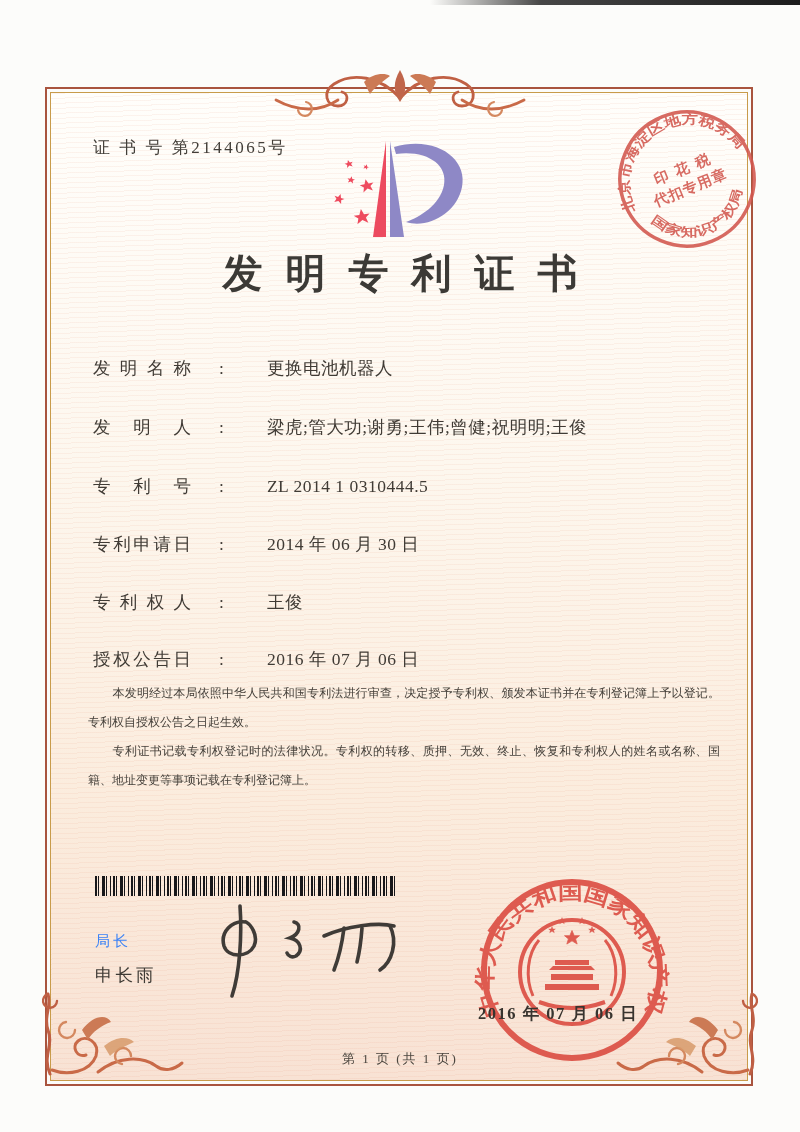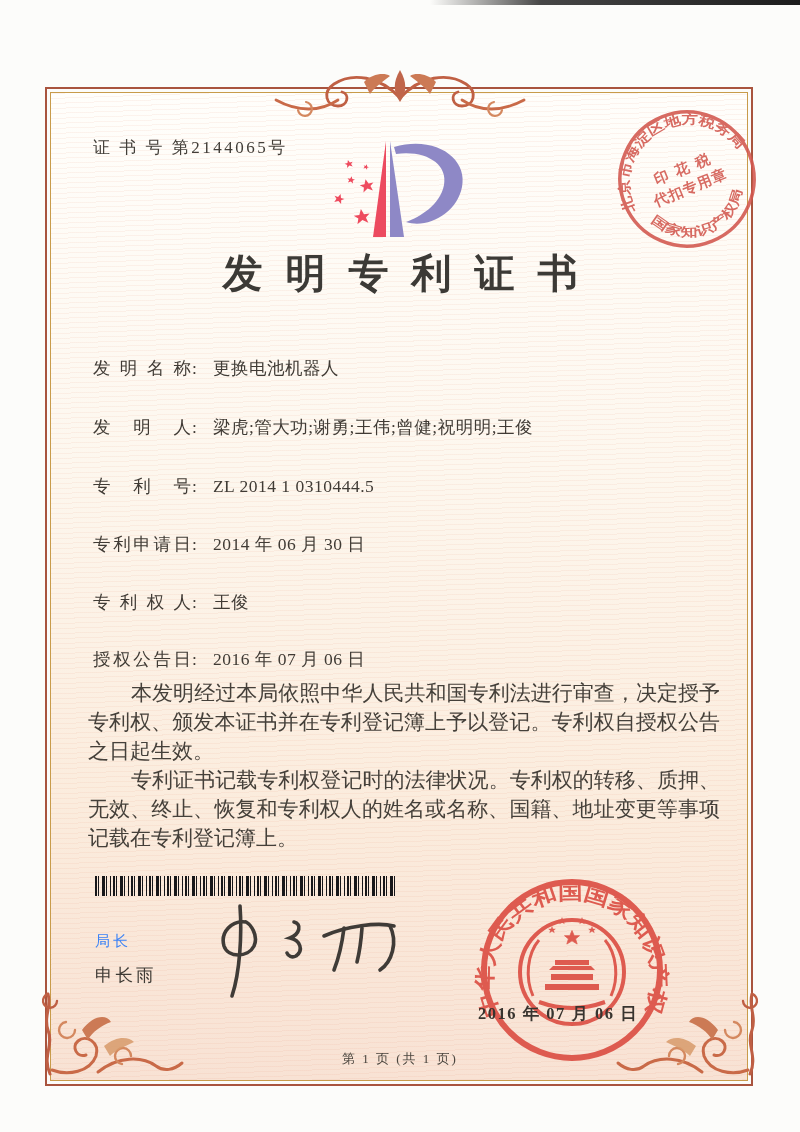--- a/index.html
+++ b/index.html
@@ -21,28 +21,28 @@
   .orn-top{left:268px;top:58px;width:264px;height:72px;}
   .orn-bl{left:36px;top:984px;width:156px;height:116px;}
   .orn-br{left:608px;top:984px;width:156px;height:116px;}
   
   .cert-no{position:absolute;left:93px;top:136px;font-size:17px;letter-spacing:2.5px;color:#423e38;}
   .logo{position:absolute;left:318px;top:133px;width:168px;height:116px;}
   .title{position:absolute;left:0;top:246px;width:100%;margin:0;text-align:center;
     font-size:40px;font-weight:600;color:#3c3a36;letter-spacing:23px;padding-left:23px;box-sizing:border-box;}
   
   .field-row{position:absolute;left:93px;display:flex;align-items:baseline;
-    font-size:17.5px;color:#403b35;}
+    font-size:17.5px;color:#403b35;gap:27px;}
   .f1{top:356px}.f2{top:415px}.f3{top:474px}.f4{top:532px}.f5{top:590px}.f6{top:647px}
   .field-label{display:inline-block;width:98px;text-align:justify;text-align-last:justify;}
   .field-colon{margin-left:1px;}
   .field-value{margin-left:16px;letter-spacing:.5px;white-space:nowrap;}
   
   .paragraphs{position:absolute;left:88px;top:679px;width:632px;}
-  .paragraphs p{margin:0;font-size:21px;line-height:29px;text-indent:2.05em;
+  .paragraphs p{margin:0;font-size:12px;line-height:29px;text-indent:2.05em;
     text-align:justify;color:#45403a;}
   
   .barcode{position:absolute;left:95px;top:876px;width:300px;height:20px;
     background:repeating-linear-gradient(90deg,
       #17171a 0 2px, rgba(0,0,0,0) 2px 3px,
       #17171a 3px 4px, rgba(0,0,0,0) 4px 7px,
       #17171a 7px 10px, rgba(0,0,0,0) 10px 11px,
       #17171a 11px 12px, rgba(0,0,0,0) 12px 15px,
       #17171a 15px 16px, rgba(0,0,0,0) 16px 18px);}
   

